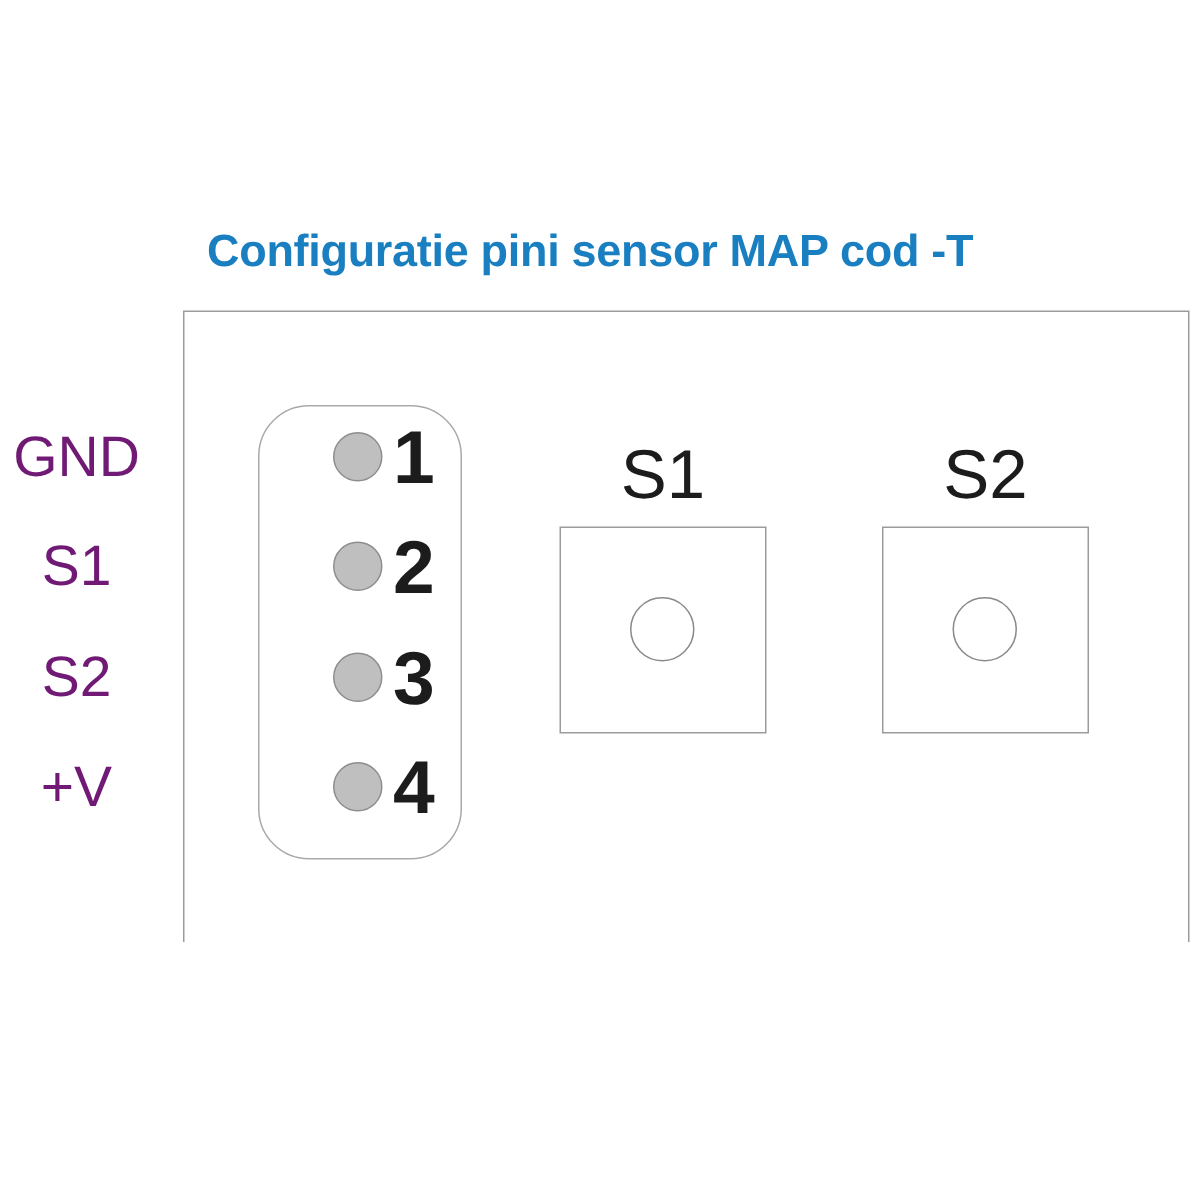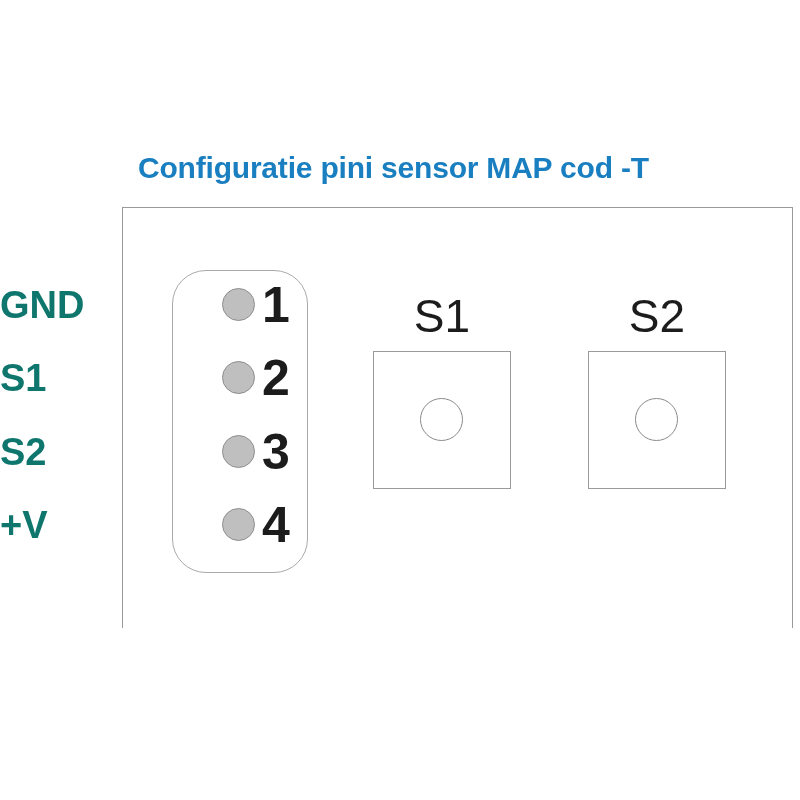--- a/index.html
+++ b/index.html
@@ -82,24 +82,24 @@
     font-size: 50px;
     font-weight: bold;
     color: #1c1c1c;
     line-height: 52px;
   }
   .pin-label {
     position: absolute;
     left: 0px;
     top: -4px;
     width: 102px;
-    text-align: left;
+    text-align: center;
     font-size: 38px;
-    font-weight: bold;
-    color: #0f766e;
+    font-weight: normal;
+    color: #701a75;
     line-height: 48px;
   }
 
   
   .pad-group {
     position: absolute;
     top: 351px;
     width: 138px;
     height: 138px;
   }

